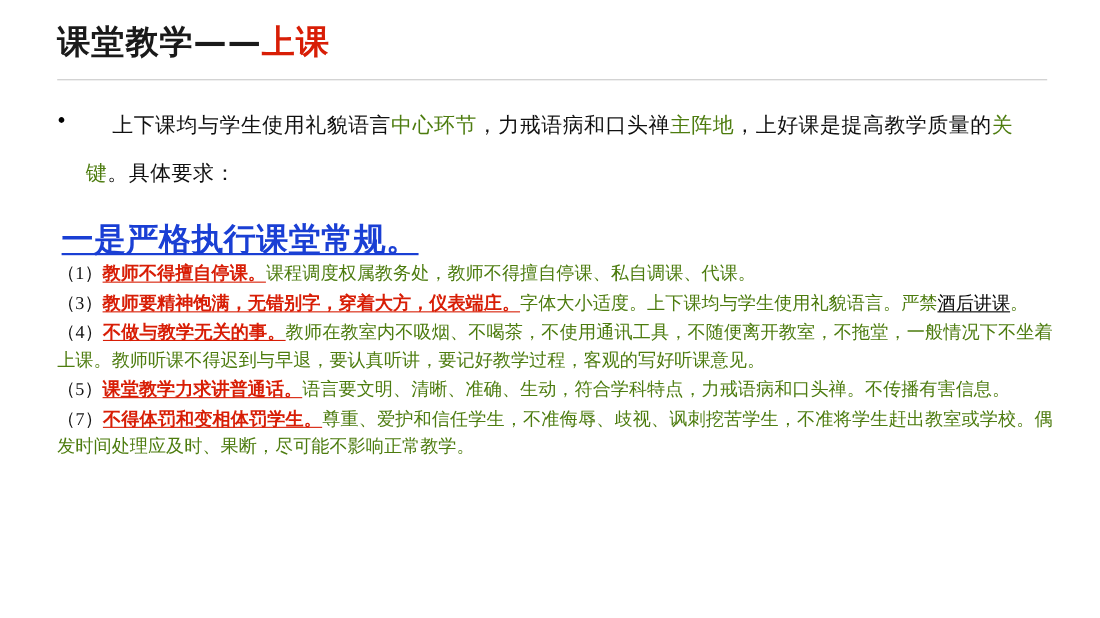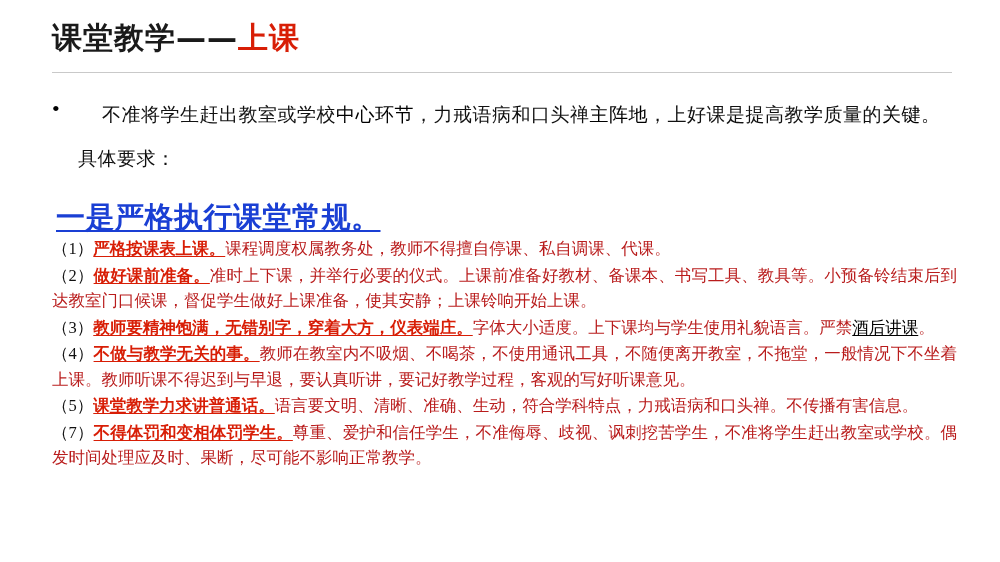--- a/index.html
+++ b/index.html
@@ -67,21 +67,21 @@
   }
   .intro-text {
     font-family: "DejaVu Sans", sans-serif;
     font-size: 19px;
     line-height: 44px;
     color: #111;
     text-indent: 24px;
     letter-spacing: 0.5px;
   }
   .intro-text .red {
-    color: #000000;
+    color: #4d7c0f;
   }
   
   .section-head {
     position: absolute;
     left: 56px;
     top: 198px;
     font-family: "DejaVu Sans", sans-serif;
     font-weight: bold;
     font-size: 29px;
     color: #1a3fd4;
@@ -112,47 +112,46 @@
     font-weight: bold;
     text-decoration: underline;
     text-underline-offset: 2px;
   }
   .item .red-u {
     color: #000000;
     text-decoration: underline;
     text-underline-offset: 2px;
   }
   .item .body {
-    color: #b91c1c;
+    color: #4d7c0f;
   }
 </style>
 </head>
 <body>
 
 <div class="slide">
 
   <div class="title-area">
     <div class="slide-title"><span>课堂教学——</span><span class="accent">上课</span></div>
   </div>
   <div class="title-rule"></div>
 
   <div class="intro">
     <div class="intro-row">
       <div class="bullet">•</div>
-      <div class="intro-text"><span>不准将学生赶出教室或学校</span><span class="red">中心环节</span><span>，力戒语病和口头禅</span><span class="red">主阵地</span><span>，上好课是提高教学质量的</span><span class="red">关键</span><span>。具体要求：</span></div>
+      <div class="intro-text"><span>上下课均与学生使用礼貌语言</span><span class="red">中心环节</span><span>，力戒语病和口头禅</span><span class="red">主阵地</span><span>，上好课是提高教学质量的</span><span class="red">关键</span><span>。具体要求：</span></div>
     </div>
   </div>
 
   <div class="section-head">一是严格执行课堂常规。</div>
 
   <div class="list">
 
-    <div class="item"><span class="num">（1）</span><span class="lead-u">严格按课表上课。</span><span class="body">课程调度权属教务处，教师不得擅自停课、私自调课、代课。</span></div>
+    <div class="item"><span class="num">（1）</span><span class="lead-u">教师不得擅自停课。</span><span class="body">课程调度权属教务处，教师不得擅自停课、私自调课、代课。</span></div>
 
-    <div class="item"><span class="num">（2）</span><span class="lead-u">做好课前准备。</span><span class="body">准时上下课，并举行必要的仪式。上课前准备好教材、备课本、书写工具、教具等。小预备铃结束后到达教室门口候课，督促学生做好上课准备，使其安静；上课铃响开始上课。</span></div>
 
     <div class="item"><span class="num">（3）</span><span class="lead-u">教师要精神饱满，无错别字，穿着大方，仪表端庄。</span><span class="body">字体大小适度。上下课均与学生使用礼貌语言。严禁</span><span class="red-u">酒后讲课</span><span class="body">。</span></div>
 
     <div class="item"><span class="num">（4）</span><span class="lead-u">不做与教学无关的事。</span><span class="body">教师在教室内不吸烟、不喝茶，不使用通讯工具，不随便离开教室，不拖堂，一般情况下不坐着上课。教师听课不得迟到与早退，要认真听讲，要记好教学过程，客观的写好听课意见。</span></div>
 
     <div class="item"><span class="num">（5）</span><span class="lead-u">课堂教学力求讲普通话。</span><span class="body">语言要文明、清晰、准确、生动，符合学科特点，力戒语病和口头禅。不传播有害信息。</span></div>
 
 
     <div class="item"><span class="num">（7）</span><span class="lead-u">不得体罚和变相体罚学生。</span><span class="body">尊重、爱护和信任学生，不准侮辱、歧视、讽刺挖苦学生，不准将学生赶出教室或学校。偶发时间处理应及时、果断，尽可能不影响正常教学。</span></div>
 

